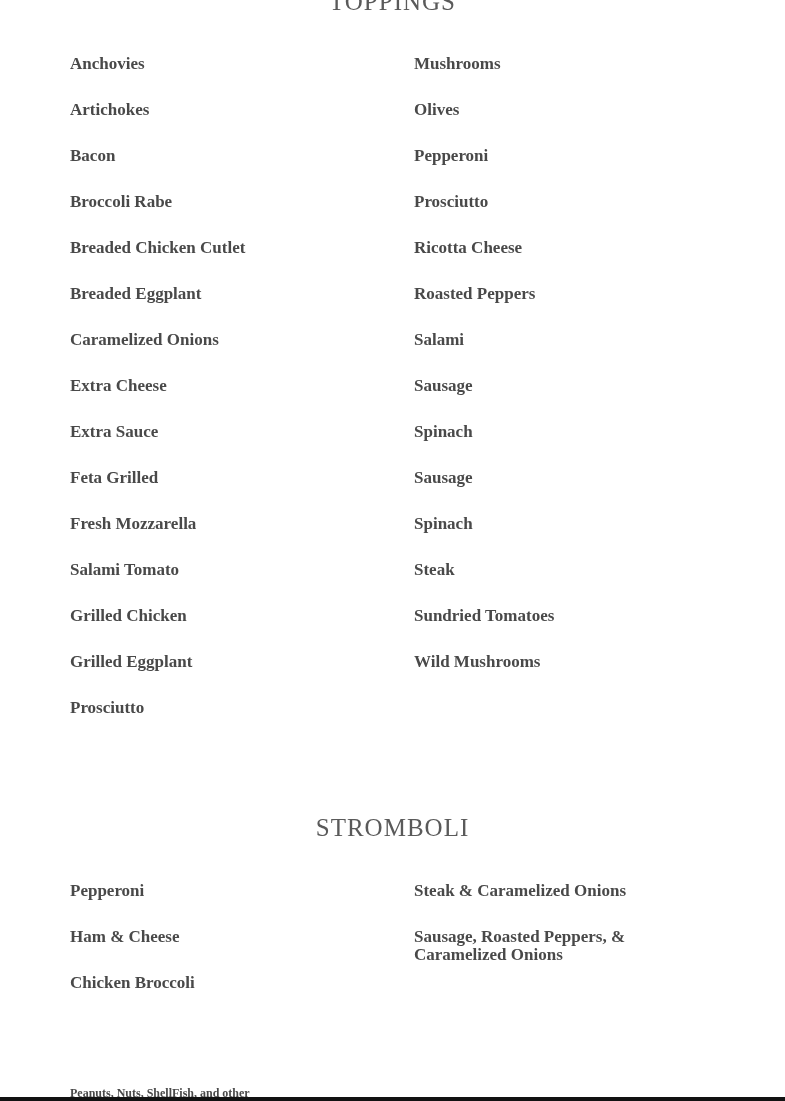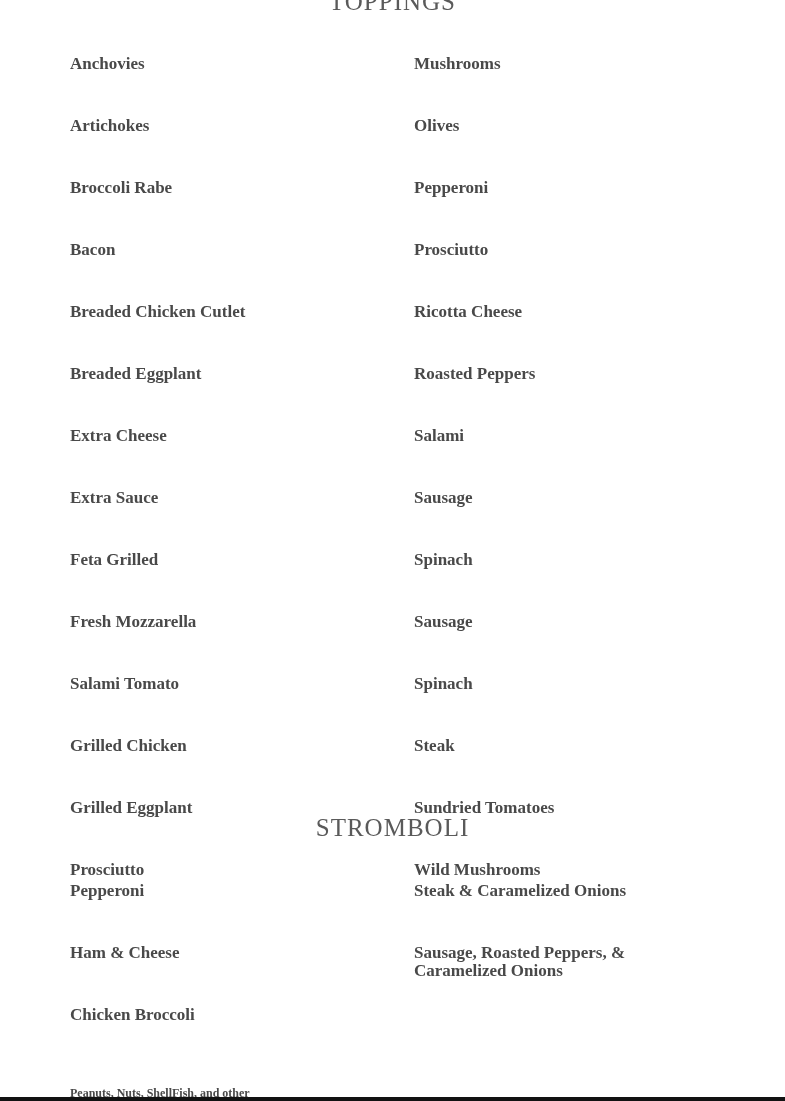--- a/index.html
+++ b/index.html
@@ -33,21 +33,20 @@
   .grid {
     position: absolute;
     left: 70px;
     display: flex;
   }
   .toppings-grid { top: 41px; }
   .stromboli-grid { top: 868px; }
   .col {
     display: flex;
     flex-direction: column;
-    gap: 16px;
   }
   .col-left  { width: 344px; }
   .col-right { width: 300px; }
   .menu-item {
     box-sizing: border-box;
     height: 46px;
     padding-top: 14px;
     font-family: "Liberation Serif", serif;
     font-weight: 700;
     font-size: 17px;
@@ -79,24 +78,25 @@
 <body>
 
 <div class="page">
 
   <h2 class="section-title toppings-title">TOPPINGS</h2>
 
   <div class="grid toppings-grid">
     <div class="col col-left" id="toppings-col-0">
         <div class="menu-item">Anchovies</div>
         <div class="menu-item">Artichokes</div>
+        <div class="menu-item">Bacon</div>
         <div class="menu-item">Broccoli Rabe</div>
-        <div class="menu-item">Bacon</div>
         <div class="menu-item">Breaded Chicken Cutlet</div>
         <div class="menu-item">Breaded Eggplant</div>
+        <div class="menu-item">Caramelized Onions</div>
         <div class="menu-item">Extra Cheese</div>
         <div class="menu-item">Extra Sauce</div>
         <div class="menu-item">Feta Grilled</div>
         <div class="menu-item">Fresh Mozzarella</div>
         <div class="menu-item">Salami Tomato</div>
         <div class="menu-item">Grilled Chicken</div>
         <div class="menu-item">Grilled Eggplant</div>
         <div class="menu-item">Prosciutto</div>
       </div>
     <div class="col col-right" id="toppings-col-1">

